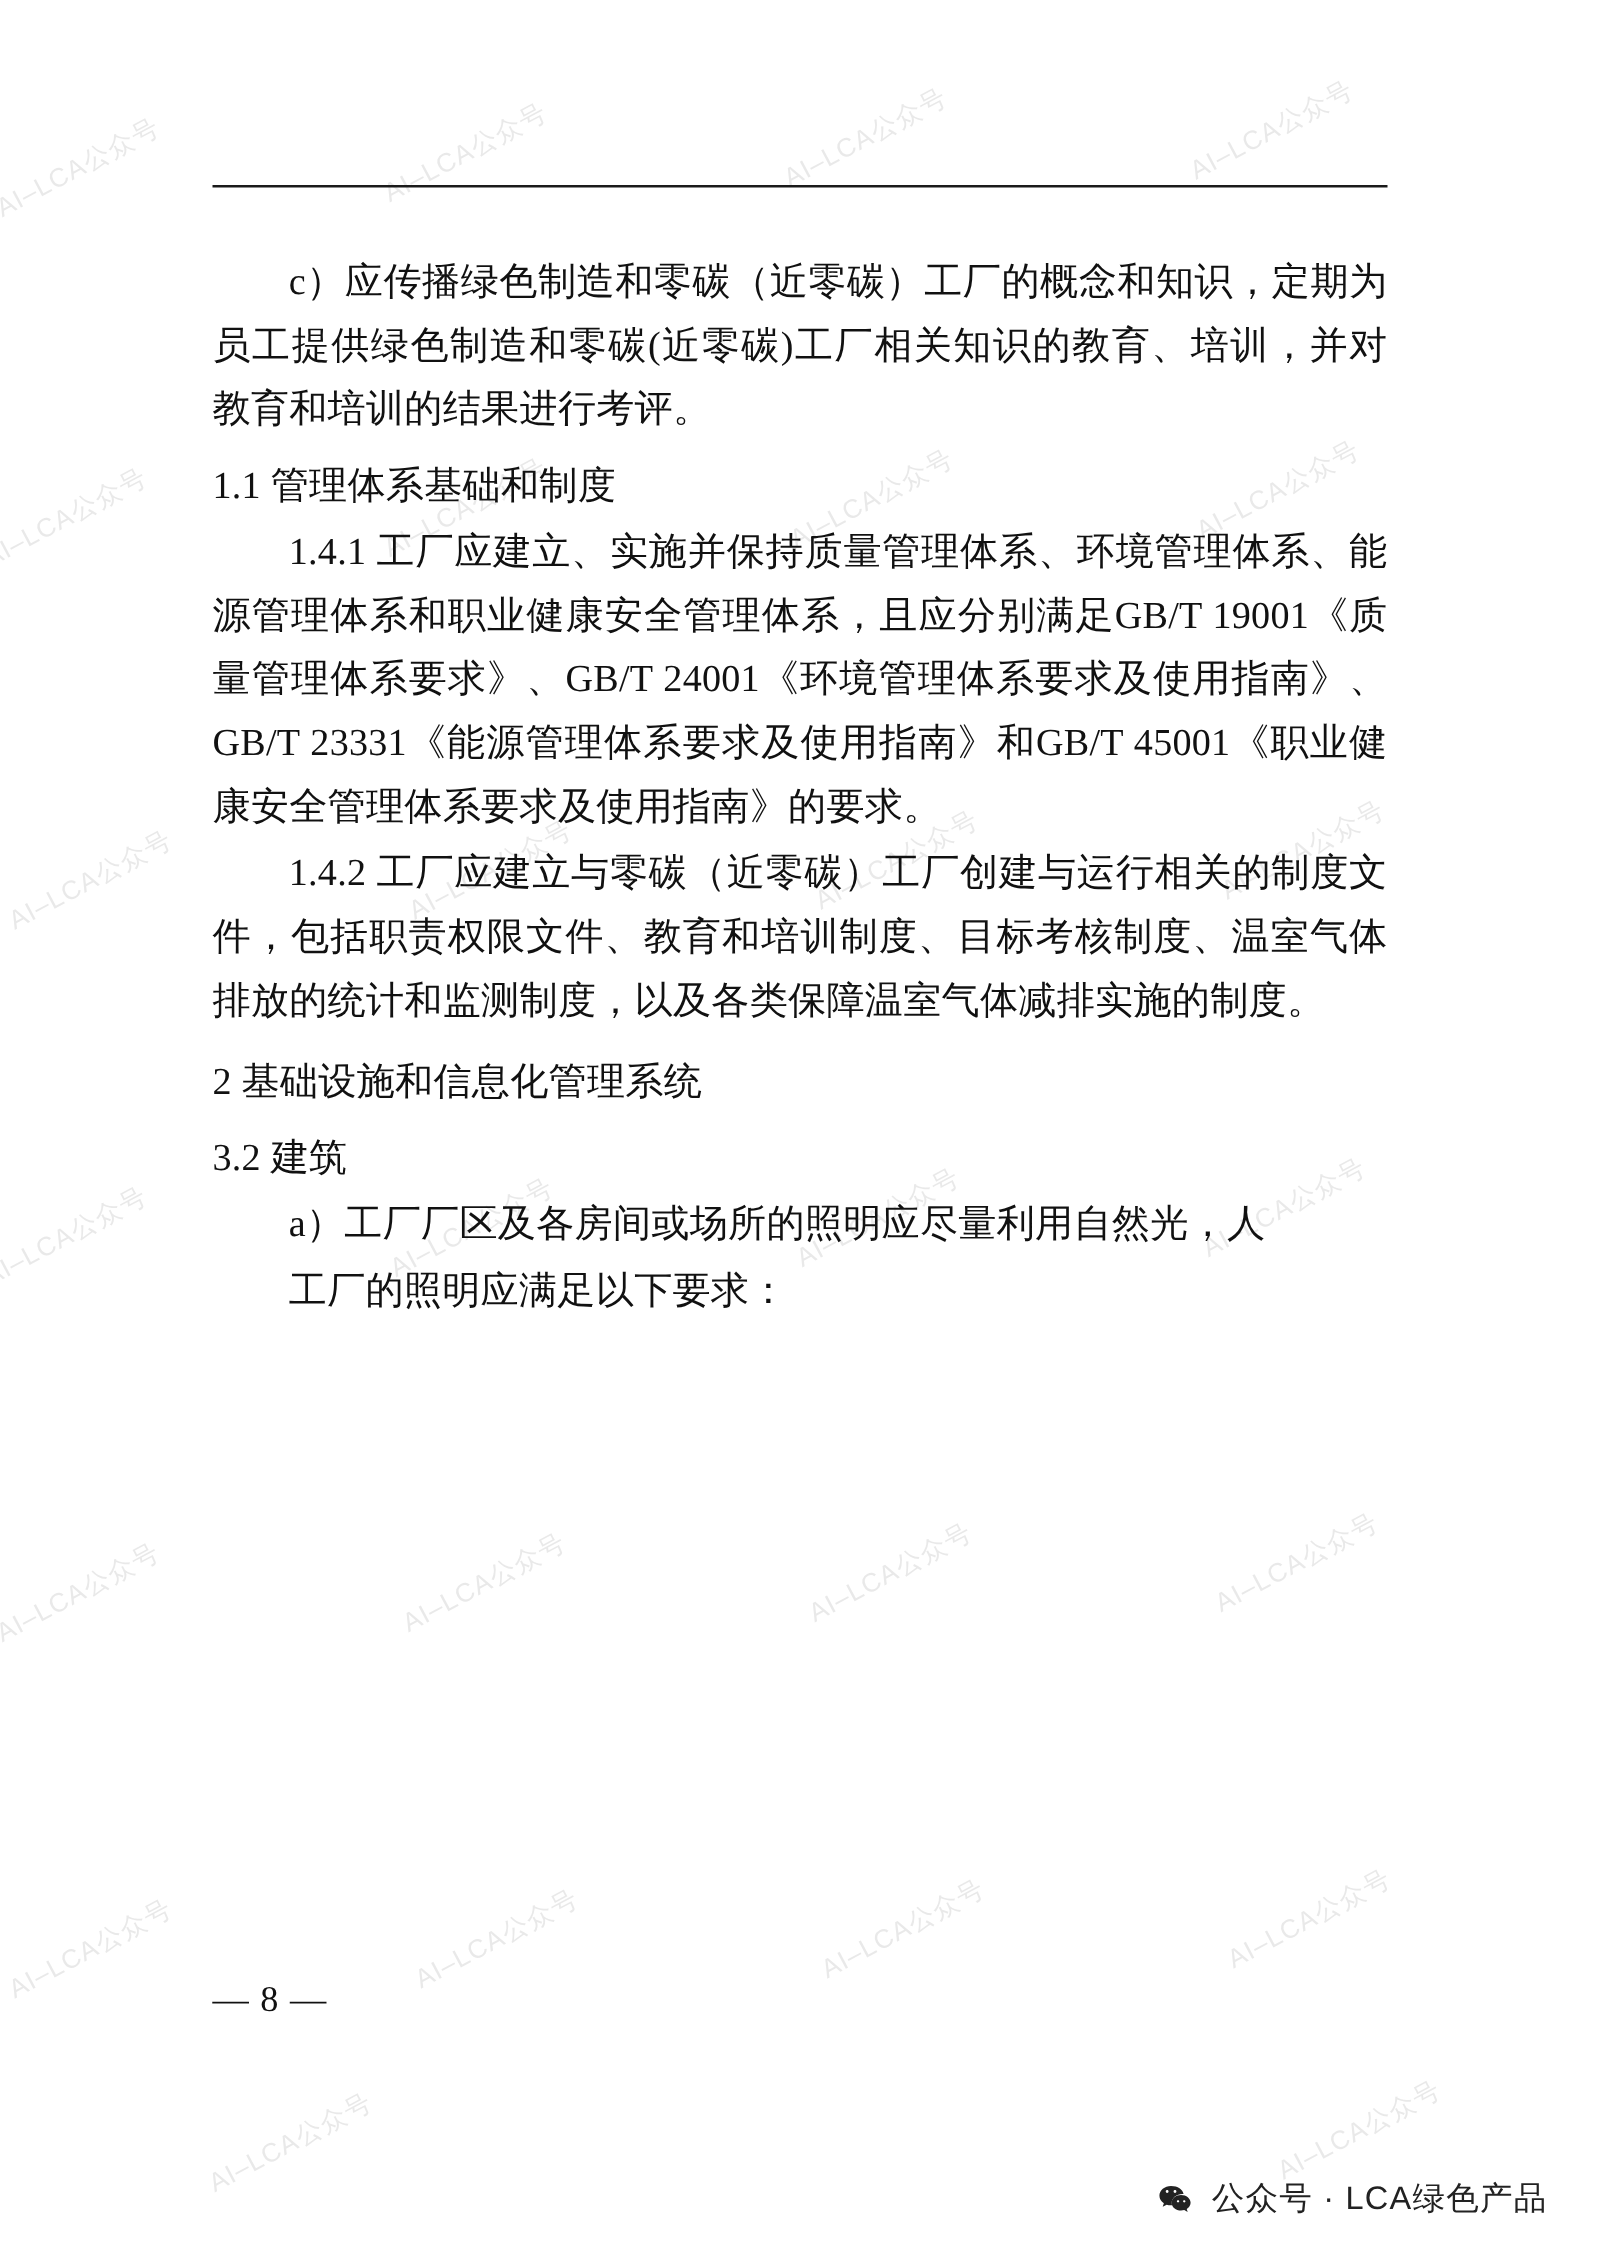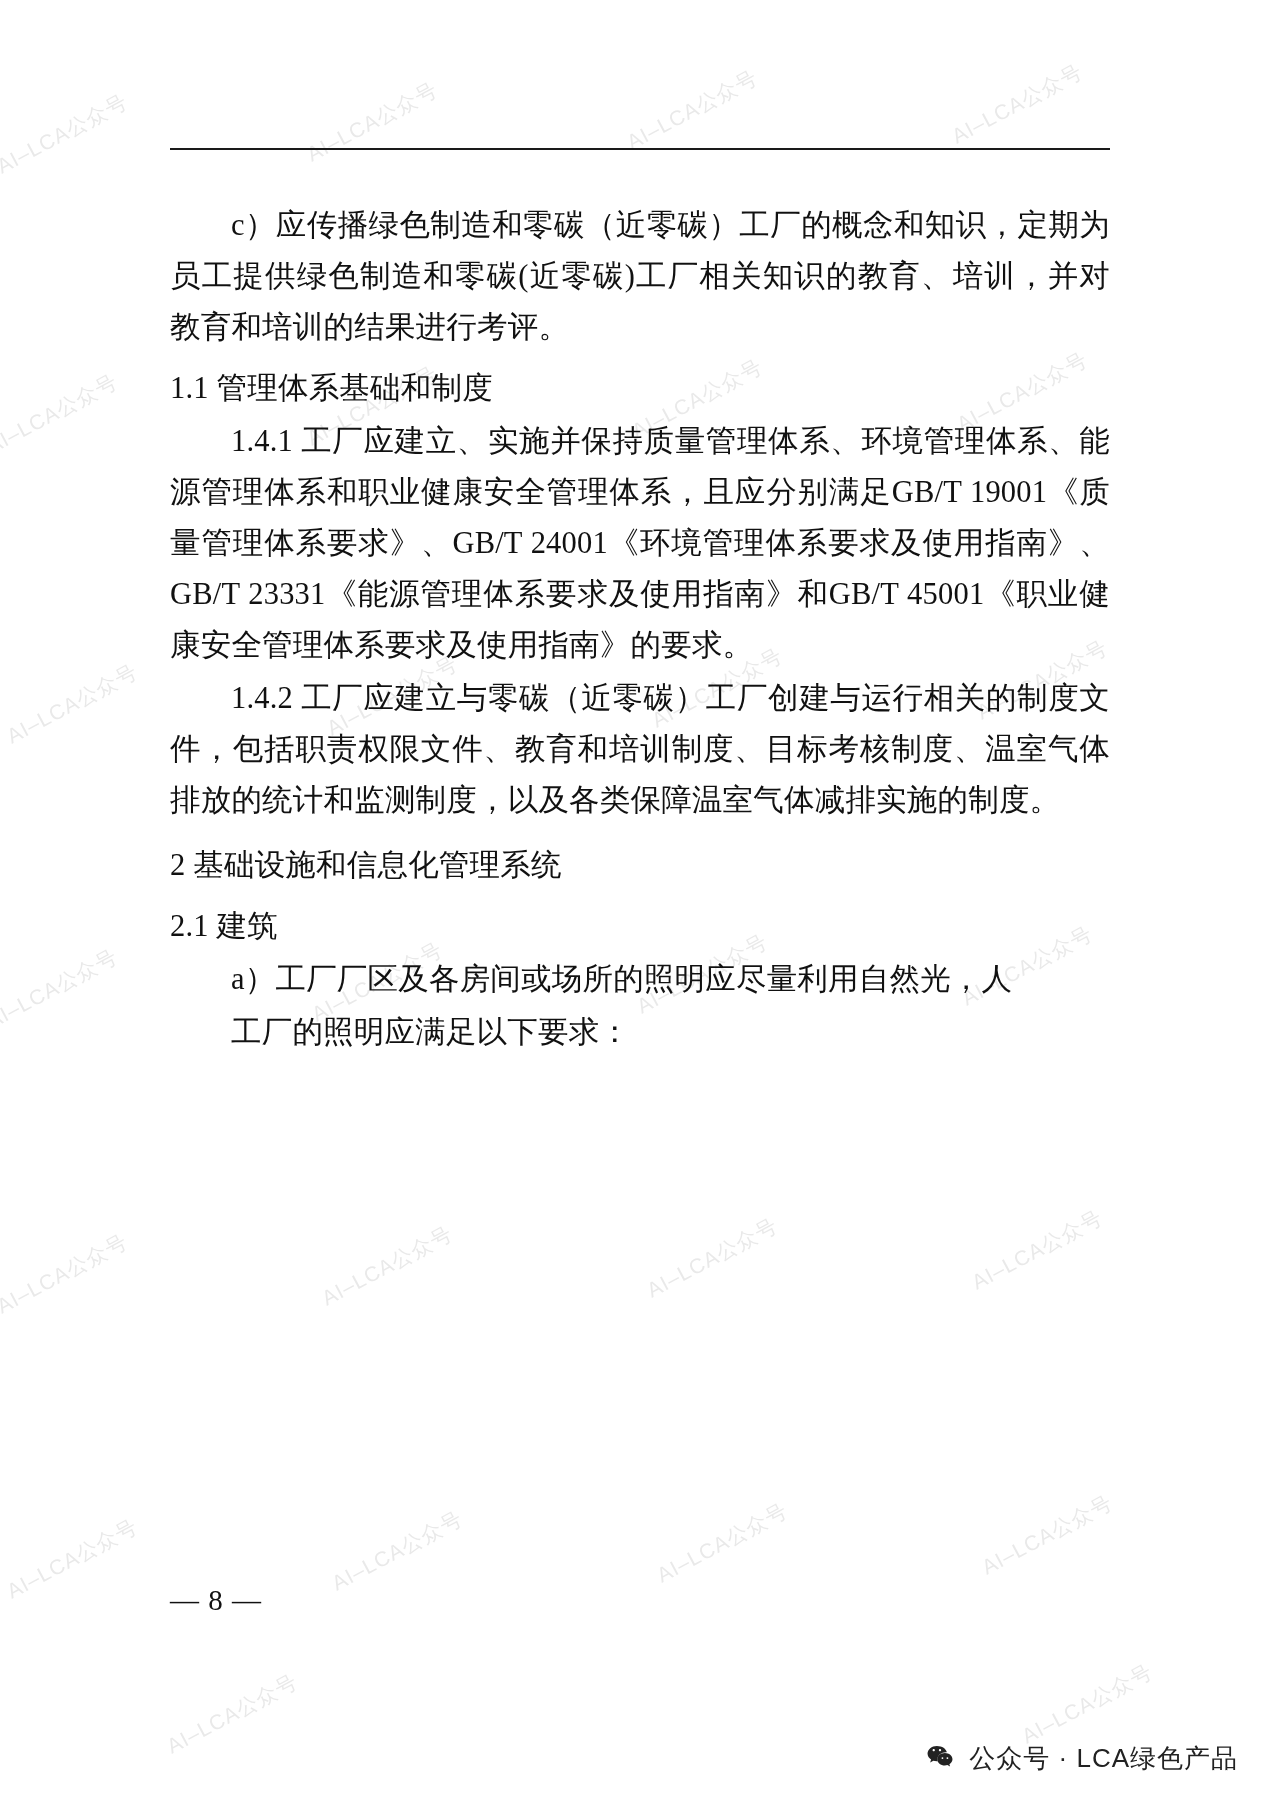--- a/index.html
+++ b/index.html
@@ -86,20 +86,21 @@
     line-height: 40px;
     letter-spacing: 1px;
   }
 
   
   .brand {
     position: absolute;
     right: 42px;
     bottom: 34px;
     display: flex;
+    align-items: center;
     gap: 14px;
     z-index: 20;
   }
   .brand-icon {
     width: 30px;
     height: 30px;
     display: block;
   }
   .brand-text {
     font-family: "Liberation Sans", sans-serif;
@@ -150,21 +151,21 @@
 
   <div class="content">
     <div class="header-rule"></div>
 
     <div class="body-text">
       <p class="indent">c）应传播绿色制造和零碳（近零碳）工厂的概念和知识，定期为员工提供绿色制造和零碳(近零碳)工厂相关知识的教育、培训，并对教育和培训的结果进行考评。</p>
       <p class="heading">1.1  管理体系基础和制度</p>
       <p class="indent">1.4.1  工厂应建立、实施并保持质量管理体系、环境管理体系、能源管理体系和职业健康安全管理体系，且应分别满足GB/T 19001《质量管理体系要求》、GB/T 24001《环境管理体系要求及使用指南》、GB/T 23331《能源管理体系要求及使用指南》和GB/T 45001《职业健康安全管理体系要求及使用指南》的要求。</p>
       <p class="indent">1.4.2  工厂应建立与零碳（近零碳）工厂创建与运行相关的制度文件，包括职责权限文件、教育和培训制度、目标考核制度、温室气体排放的统计和监测制度，以及各类保障温室气体减排实施的制度。</p>
       <p class="heading-bold">2  基础设施和信息化管理系统</p>
-      <p class="heading">2.1  建筑</p>
+      <p class="heading">3.2  建筑</p>
       <p class="indent">a）工厂厂区及各房间或场所的照明应尽量利用自然光，人</p>
       <p class="indent">工厂的照明应满足以下要求：</p>
     </div>
 
     <div class="footer">— 8 —</div>
   </div>
 
   <div class="brand">
     <span class="brand-icon">
       <svg class="brand-icon" viewBox="0 0 32 32" xmlns="http://www.w3.org/2000/svg" aria-hidden="true">

